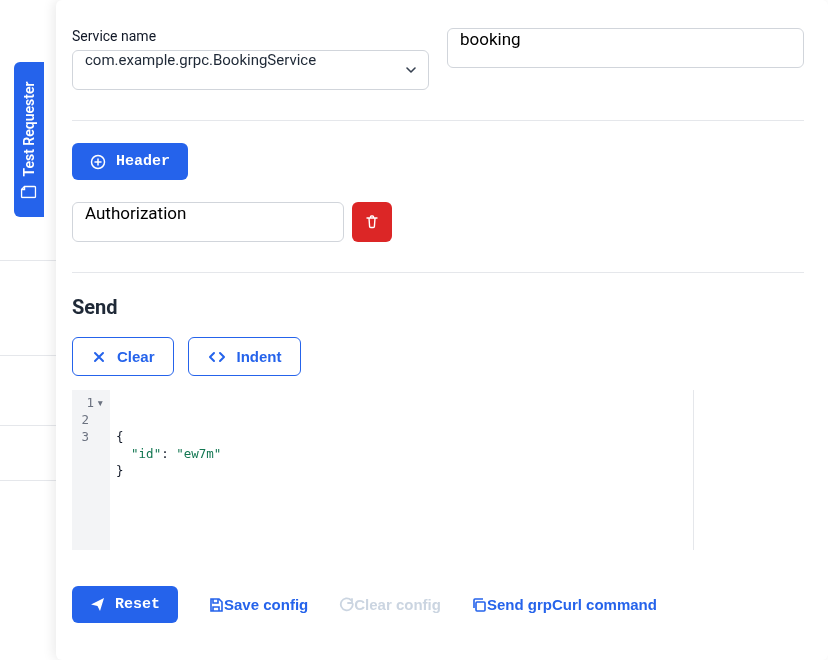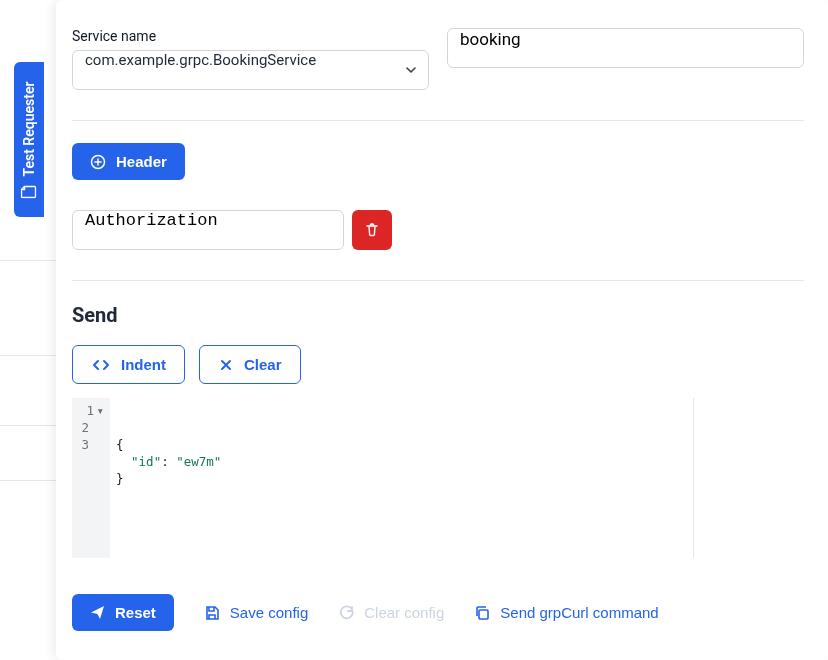--- a/index.html
+++ b/index.html
@@ -131,41 +131,41 @@
     border-radius: 6px;
     font-weight: 600;
     font-size: 15px;
     padding: 10px 18px;
     cursor: pointer;
     border: none;
   }
   .btn-primary {
     background: #2563eb;
     color: #fff;
+    font-family: Liberation Mono, monospace;
   }
   .btn-outline {
     background: #fff;
     color: #2563eb;
     border: 1px solid #2563eb;
   }
   .btn-danger {
     background: #dc2626;
     color: #fff;
     width: 40px;
     height: 40px;
     padding: 0;
     justify-content: center;
   }
 
   .header-row {
     display: flex;
     gap: 8px;
     align-items: center;
-    margin-top: 30px;
-    font-family: Liberation Mono, monospace;
+    margin-top: 22px;
   }
   .header-row .text-input { flex: 1; cursor: text; }
   .header-row .text-input.key { flex: 0 0 272px; }
 
   
   .section-title {
     font-size: 20px;
     font-weight: 700;
     margin-top: 6px;
   }
@@ -216,23 +216,23 @@
   
   .footer {
     margin-top: 36px;
     display: flex;
     align-items: center;
     gap: 30px;
   }
   .link-btn {
     display: inline-flex;
     align-items: center;
-    gap: 10px;
+    gap: 0;
     color: #2563eb;
-    font-weight: 400;
+    font-weight: 700;
     font-size: 15px;
     cursor: pointer;
     background: none;
     border: none;
   }
   .link-btn.disabled {
     color: #cbd5e1;
     cursor: default;
   }
 
@@ -311,33 +311,33 @@
     </div>
 
     <hr class="divider">
 
     
     <div class="section-title">Send</div>
 
     <div class="body-actions">
       <button class="btn btn-outline">
         <span>
+          <svg width="16" height="16" viewBox="0 0 16 16">
+              <path d="M4 4l8 8M12 4l-8 8" stroke="#2563eb" stroke-width="2" stroke-linecap="round"></path>
+            </svg>
+        </span>
+        <span>Clear</span>
+      </button>
+      <button class="btn btn-outline">
+        <span>
           <svg width="20" height="16" viewBox="0 0 20 16">
               <path d="M7 4L3 8l4 4M13 4l4 4-4 4" stroke="#2563eb" stroke-width="2" fill="none" stroke-linecap="round" stroke-linejoin="round"></path>
             </svg>
         </span>
         <span>Indent</span>
-      </button>
-      <button class="btn btn-outline">
-        <span>
-          <svg width="16" height="16" viewBox="0 0 16 16">
-              <path d="M4 4l8 8M12 4l-8 8" stroke="#2563eb" stroke-width="2" stroke-linecap="round"></path>
-            </svg>
-        </span>
-        <span>Clear</span>
       </button>
     </div>
 
     
     <div class="editor">
       <div class="gutter">
         <span class="ln">1<span class="fold">▾</span></span>
         <span class="ln">2&nbsp;&nbsp;</span>
         <span class="ln">3&nbsp;&nbsp;</span>
       </div>

